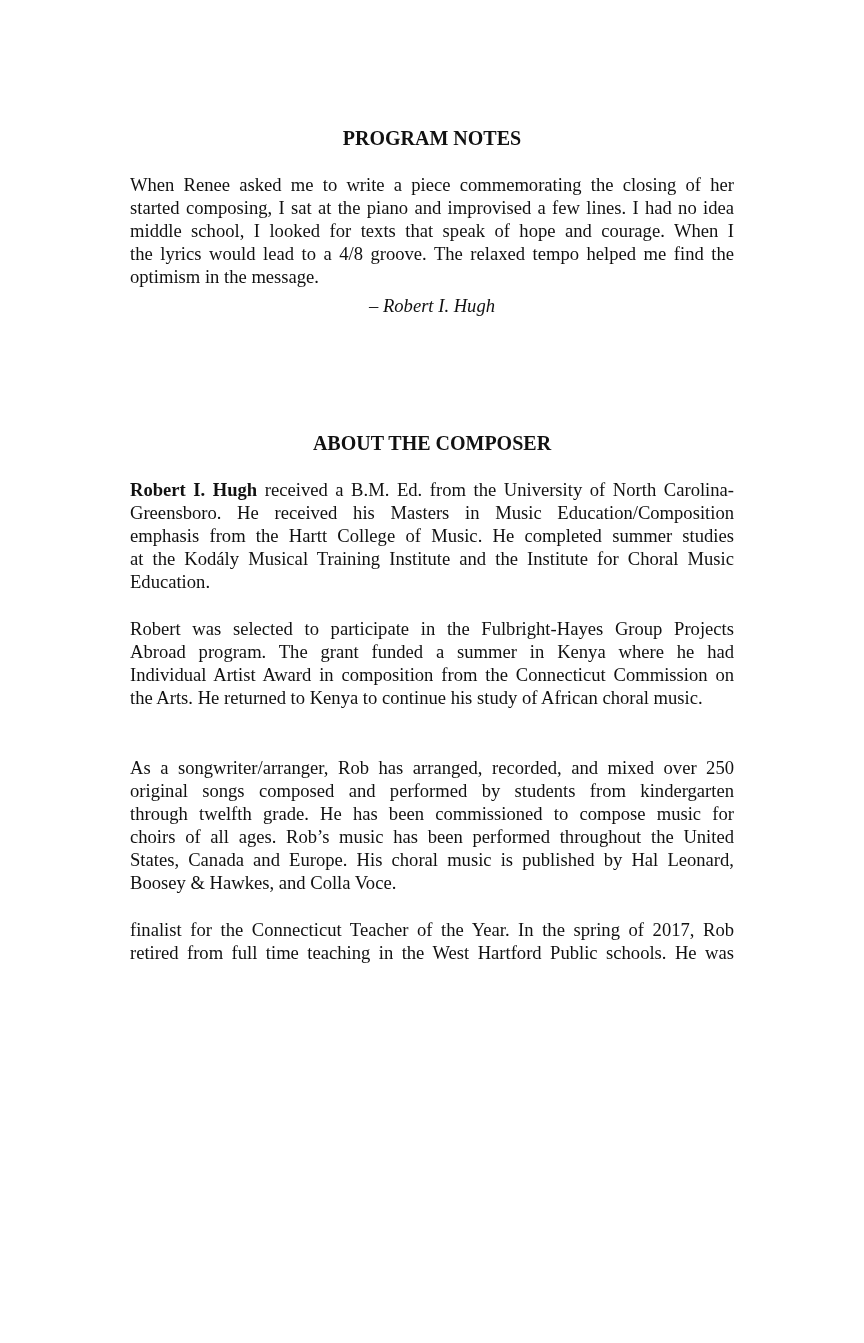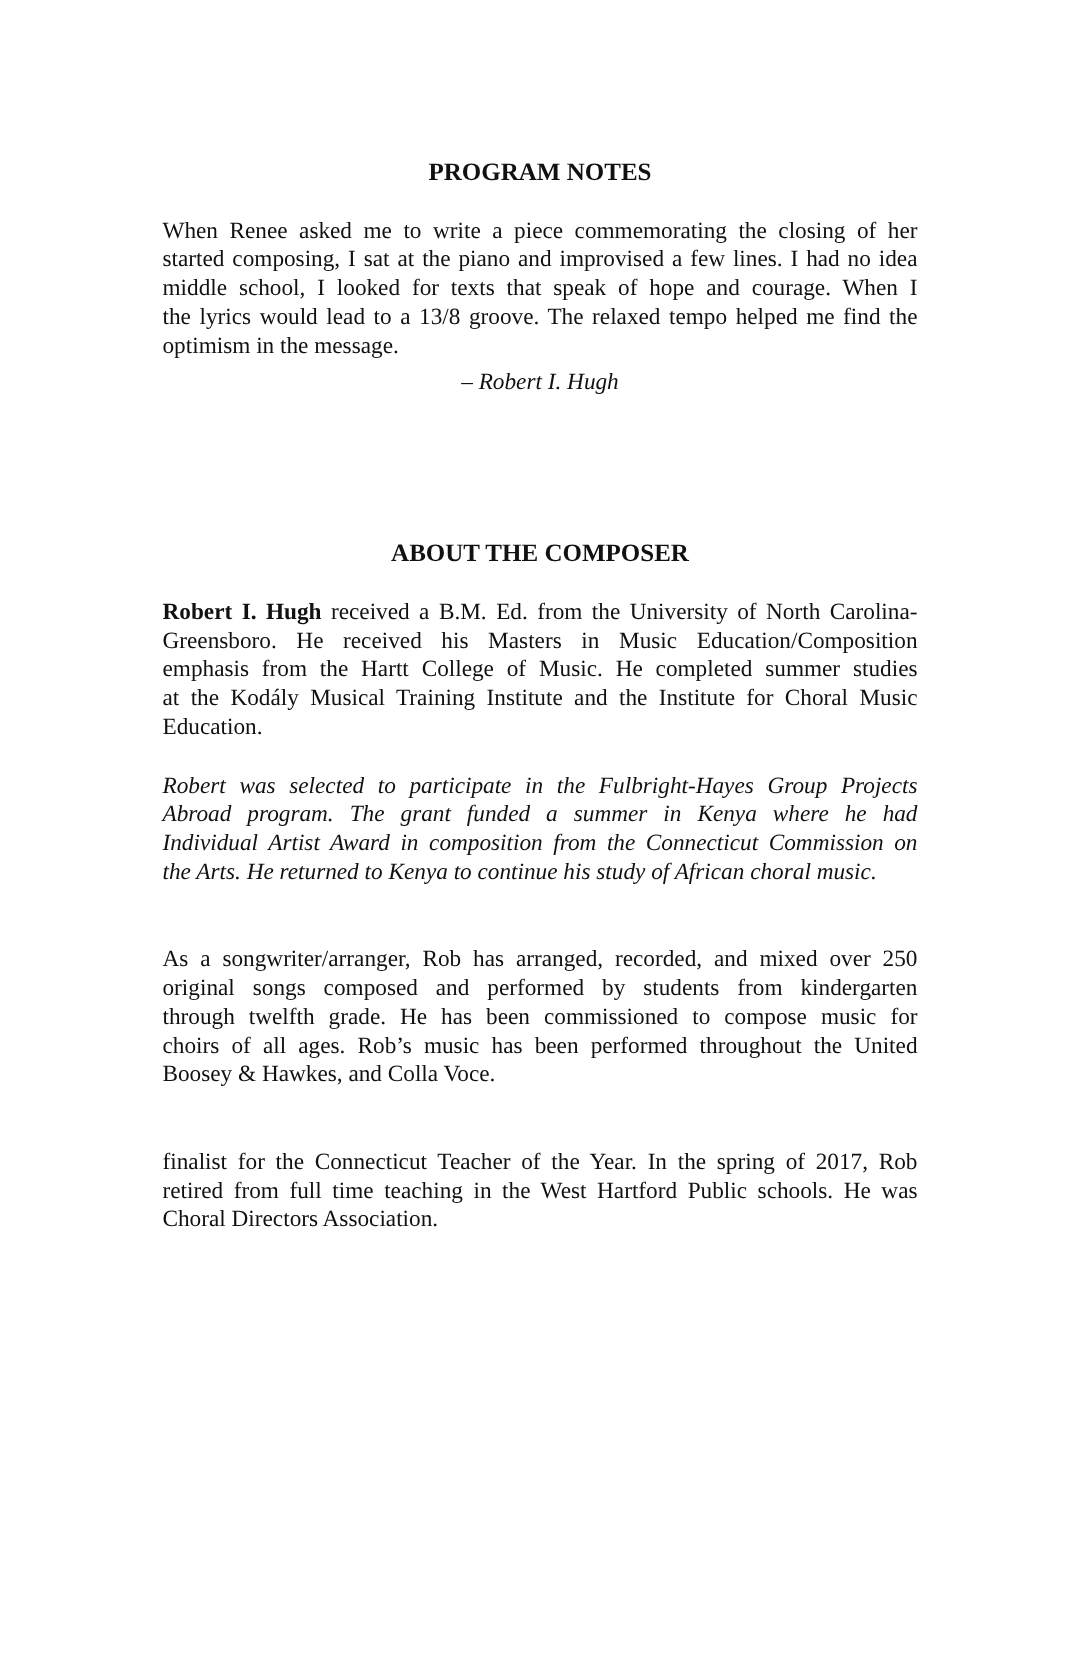--- a/index.html
+++ b/index.html
@@ -20,50 +20,50 @@
 <body>
 
 <div class="page">
 
   <h2 class="heading" style="top:126px;">PROGRAM NOTES</h2>
 
   <p class="para" style="top:173px;">
     <span class="line">When Renee asked me to write a piece commemorating the closing of her</span>
     <span class="line">started composing, I sat at the piano and improvised a few lines. I had no idea</span>
     <span class="line">middle school, I looked for texts that speak of hope and courage. When I</span>
-    <span class="line">the lyrics would lead to a 13/8 groove. The relaxed tempo helped me find the</span>
+    <span class="line">the lyrics would lead to a 4/8 groove. The relaxed tempo helped me find the</span>
     <span class="line last">optimism in the message.</span>
   </p>
 
   <p class="sig" style="top:294px;">– Robert I. Hugh</p>
 
   <h2 class="heading" style="top:431px;">ABOUT THE COMPOSER</h2>
 
   <p class="para" style="top:478px;">
     <span class="line"><b>Robert I. Hugh</b><span> received a B.M. Ed. from the University of North Carolina-</span></span>
     <span class="line">Greensboro. He received his Masters in Music Education/Composition</span>
     <span class="line">emphasis from the Hartt College of Music. He completed summer studies</span>
     <span class="line">at the Kodály Musical Training Institute and the Institute for Choral Music</span>
     <span class="line last">Education.</span>
   </p>
 
-  <p class="para" style="top:617px;font-style:italic;">
+  <p class="para" style="top:617px;">
     <span class="line">Robert was selected to participate in the Fulbright-Hayes Group Projects</span>
     <span class="line">Abroad program. The grant funded a summer in Kenya where he had</span>
     <span class="line">Individual Artist Award in composition from the Connecticut Commission on</span>
     <span class="line last">the Arts. He returned to Kenya to continue his study of African choral music.</span>
   </p>
 
   <p class="para" style="top:756px;">
     <span class="line">As a songwriter/arranger, Rob has arranged, recorded, and mixed over 250</span>
     <span class="line">original songs composed and performed by students from kindergarten</span>
     <span class="line">through twelfth grade. He has been commissioned to compose music for</span>
     <span class="line">choirs of all ages. Rob’s music has been performed throughout the United</span>
+    <span class="line">States, Canada and Europe. His choral music is published by Hal Leonard,</span>
     <span class="line last">Boosey &amp; Hawkes, and Colla Voce.</span>
   </p>
 
   <p class="para" style="top:918px;">
     <span class="line">finalist for the Connecticut Teacher of the Year. In the spring of 2017, Rob</span>
     <span class="line">retired from full time teaching in the West Hartford Public schools. He was</span>
-    <span class="line last">Choral Directors Association.</span>
   </p>
 
 </div>
 
 </body></html>

